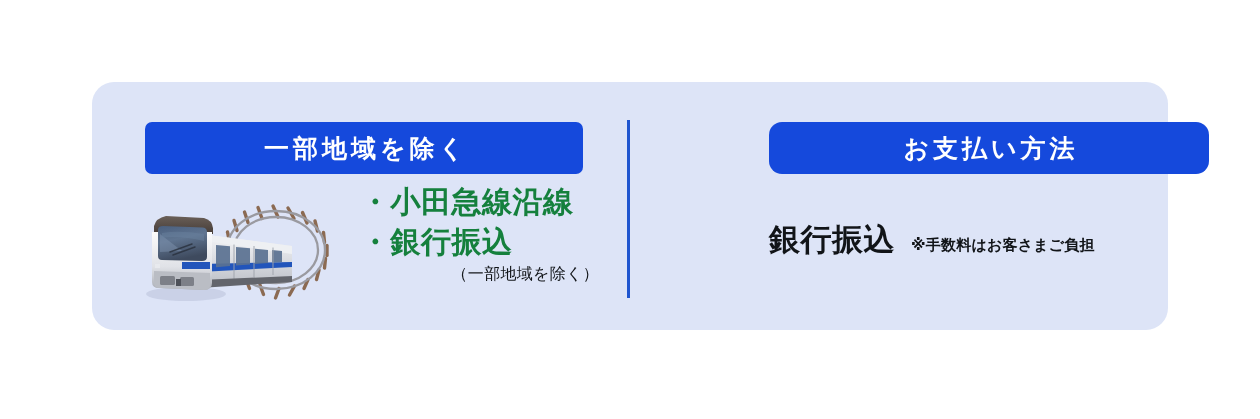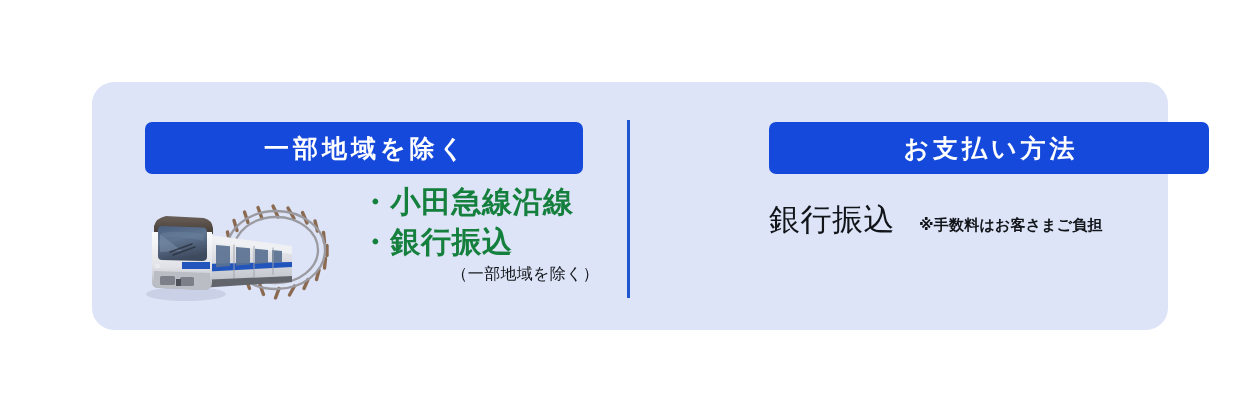--- a/index.html
+++ b/index.html
@@ -55,21 +55,21 @@
     position: absolute;
     top: 40px;
     height: 52px;
     background: #1549dc;
     border-radius: 7px;
     display: flex;
     align-items: center;
     justify-content: center;
   }
   .pill.left-pill  { left: 53px; width: 438px; }
-  .pill.right-pill { left: 92px; width: 440px; }
+  .pill.right-pill { left: 92px; width: 440px; border-radius: 13px; }
 
   .pill-label {
     color: #ffffff;
     font-size: 25px;
     font-weight: bold;
     letter-spacing: 4px;
     text-indent: 4px;
     line-height: 1;
     white-space: nowrap;
   }
@@ -121,27 +121,28 @@
   .pay-row {
     position: absolute;
     left: 92px;
     top: 122px;
     display: flex;
     align-items: baseline;
     white-space: nowrap;
   }
   .pay-method {
     font-size: 31px;
-    font-weight: normal;
+    font-weight: bold;
     color: #111418;
     letter-spacing: 0.5px;
     line-height: 1;
+    margin-top: 20px;
   }
   .pay-note {
-    margin-left: 24px;
+    margin-left: 16px;
     font-size: 15px;
     font-weight: bold;
     color: #111418;
     letter-spacing: 0.2px;
     line-height: 1;
   }
 </style>
 </head>
 <body>
 

